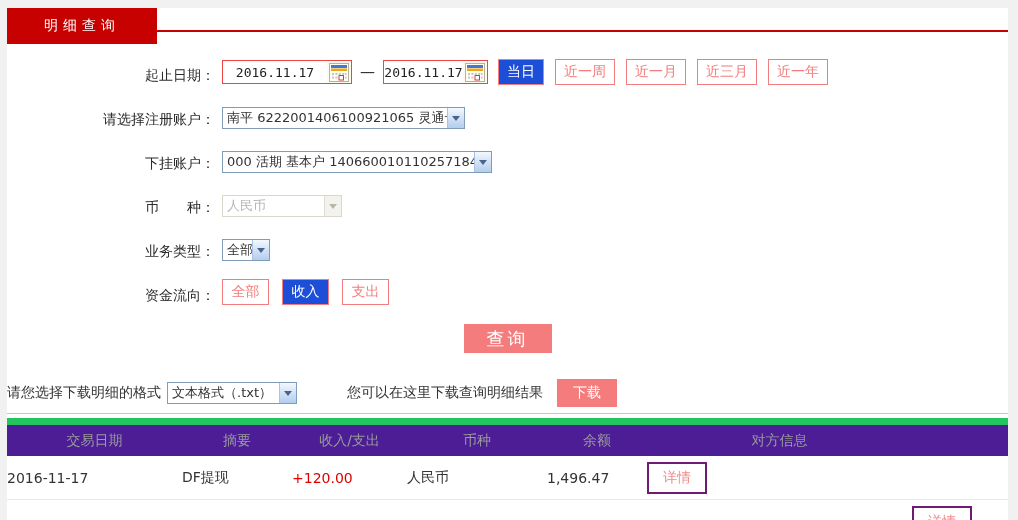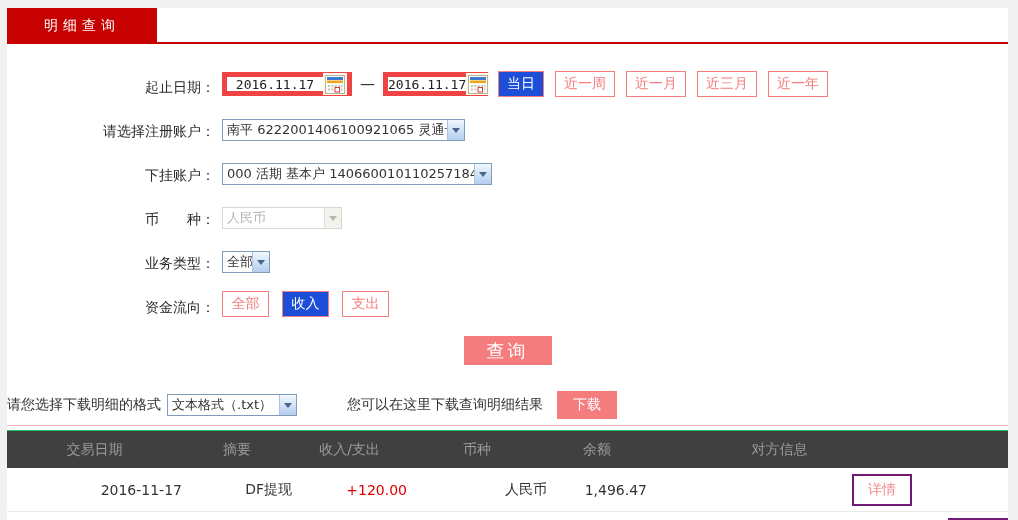--- a/index.html
+++ b/index.html
@@ -2,32 +2,32 @@
 <html><head>
 <meta charset="utf-8">
 <style>
   * { box-sizing: border-box; margin: 0; padding: 0; }
   html,body { width:1018px; height:520px; overflow:hidden; }
   body { background:#f1f1f1; font-family:"DejaVu Sans","Liberation Sans",sans-serif; color:#333; }
 
   .panel { position:absolute; left:7px; top:8px; width:1001px; height:512px; background:#fff; }
 
   
-  .tabbar { height:36px; border-bottom:2px solid #c70000; }
+  .tabbar { height:24px; border-bottom:2px solid #c70000; }
   .tab { width:150px; height:36px; background:#c70000; color:#fff; font-size:14px;
          letter-spacing:5px; display:flex; align-items:center; justify-content:center; cursor:pointer; }
 
   
   .form { padding-top:27px; }
   .frow { display:flex; align-items:flex-end; height:26px; margin-bottom:18px; }
   .flabel { width:208px; text-align:right; font-size:14px; color:#2b2b2b; flex:none; }
   .fctrl { margin-left:7px; display:flex; align-items:center; }
 
   
-  .date-input { width:130px; height:24px; border:5px solid #ef4444; background:#fff;
+  .date-input { width:130px; height:24px; border:1px solid #ef4444; background:#fff;
                 display:flex; align-items:center; cursor:text; }
   .date-input.short { width:105px; }
   .date-text { flex:1; text-align:center; font-family:"DejaVu Sans Mono","Liberation Mono",monospace;
                font-size:13px; color:#222; }
   .cal { width:24px; height:22px; display:flex; align-items:center; justify-content:center;
          background:#fdfaf0; cursor:pointer; flex:none; }
   .dash { margin:0 8px; font-size:15px; color:#333; }
 
   
   .rbtn { display:inline-flex; align-items:center; justify-content:center; height:26px;
@@ -72,25 +72,25 @@
   .dl-hint { margin-left:50px; font-size:14px; }
   .dl-btn { margin-left:14px; width:60px; height:28px; background:#f47c7c; color:#fff;
             border:none; font-size:14px; cursor:pointer;
             font-family:"DejaVu Sans","Liberation Sans",sans-serif; }
 
   .pink-divider { margin-top:6px; border-top:1px solid #efb5b5; }
 
   
   .grid-row { display:grid; grid-template-columns:175px 110px 115px 140px 100px 265px 1fr;
               align-items:center; }
-  .thead { margin-top:4px; height:38px; background:#404040; border-top:1px solid #22c55e;
+  .thead { margin-top:4px; height:38px; background:#4c1d95; border-top:7px solid #22c55e;
            color:#9b9b9b; font-size:14px; }
   .thead > div { text-align:center; }
   .trow { height:44px; border-bottom:1px solid #e9e9e9; font-size:14px; color:#333; }
-  .trow > div { text-align:right; }
+  .trow > div { text-align:left; }
   .amount { color:#e00000; }
   .detail-btn { display:inline-block; padding:5px 14px; border:2px solid #701a75; color:#f08c8c;
                 background:#fff; font-size:14px; cursor:pointer;
                 font-family:Liberation Mono, monospace; }
 </style>
 </head>
 <body>
 
 <div class="panel">
 

